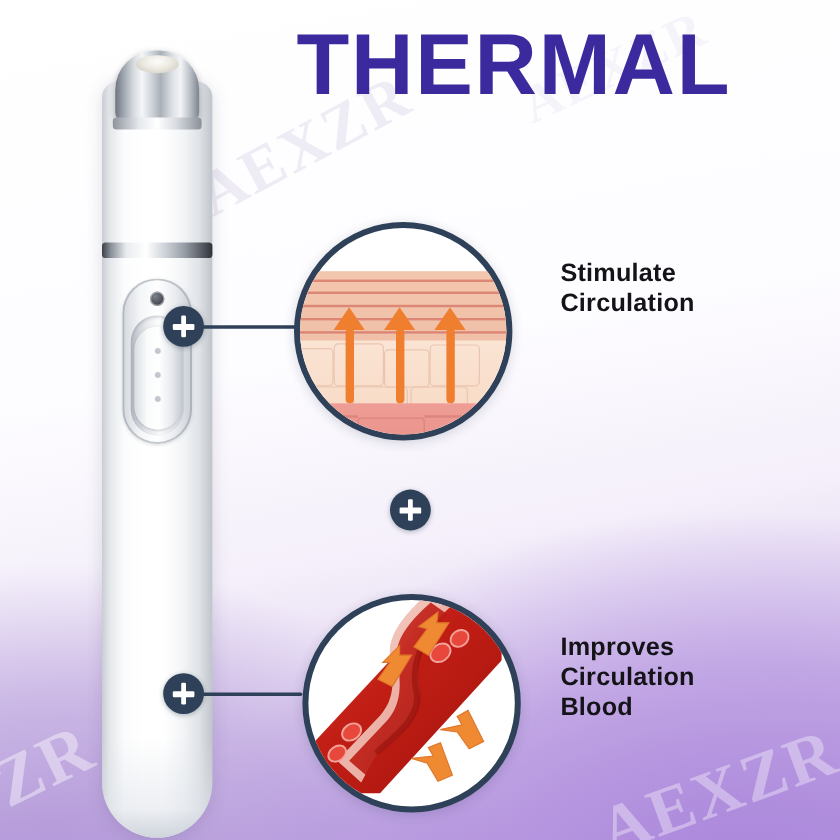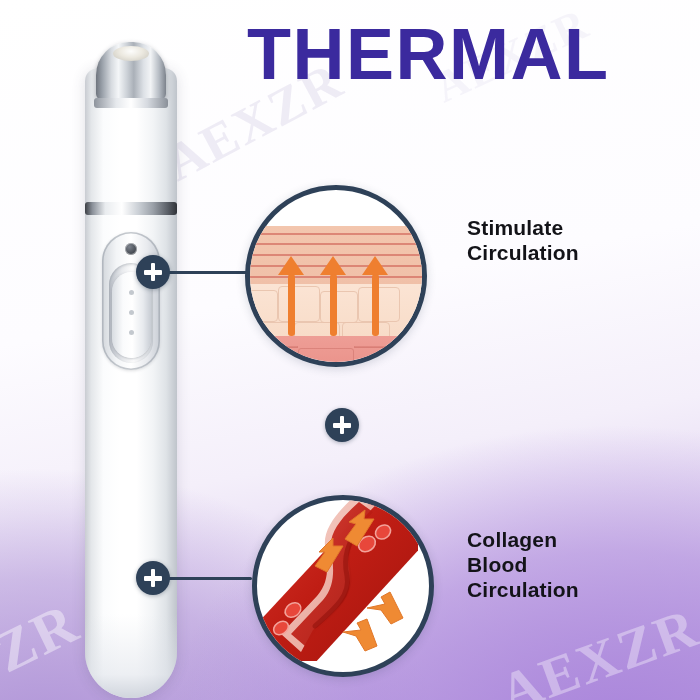--- a/index.html
+++ b/index.html
@@ -292,18 +292,18 @@
         </g>
       </svg>
     </div>
   </div>
 
   <div class="label label-1">
     <div>Stimulate</div>
     <div>Circulation</div>
   </div>
   <div class="label label-2">
-    <div>Collagen</div>
+    <div>Improves</div>
+    <div>Circulation</div>
     <div>Blood</div>
-    <div>Circulation</div>
   </div>
 
 </div>
 
 </body></html>

